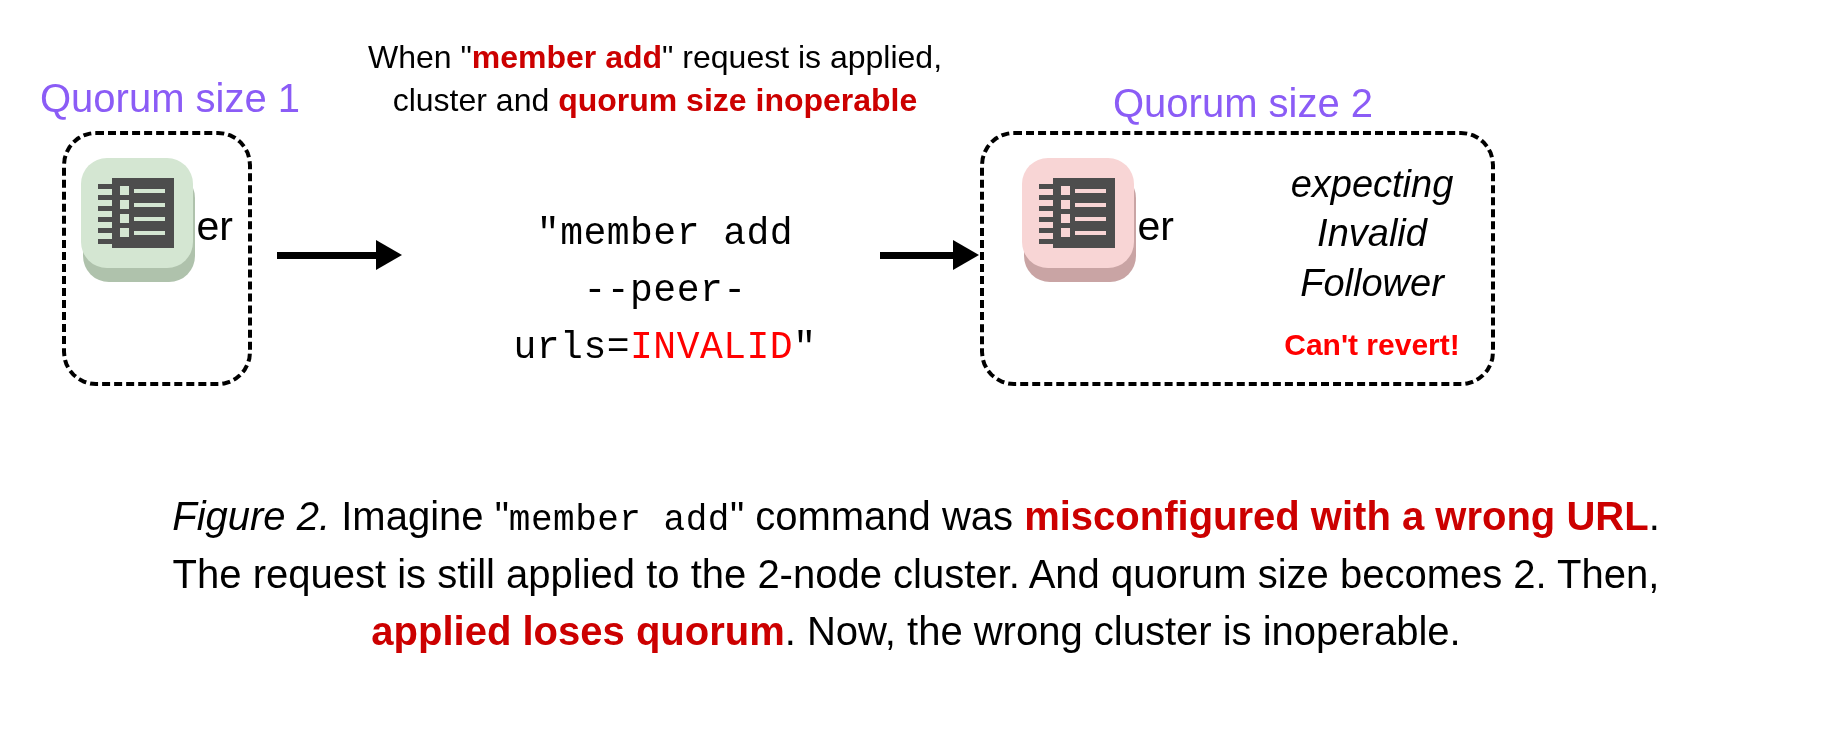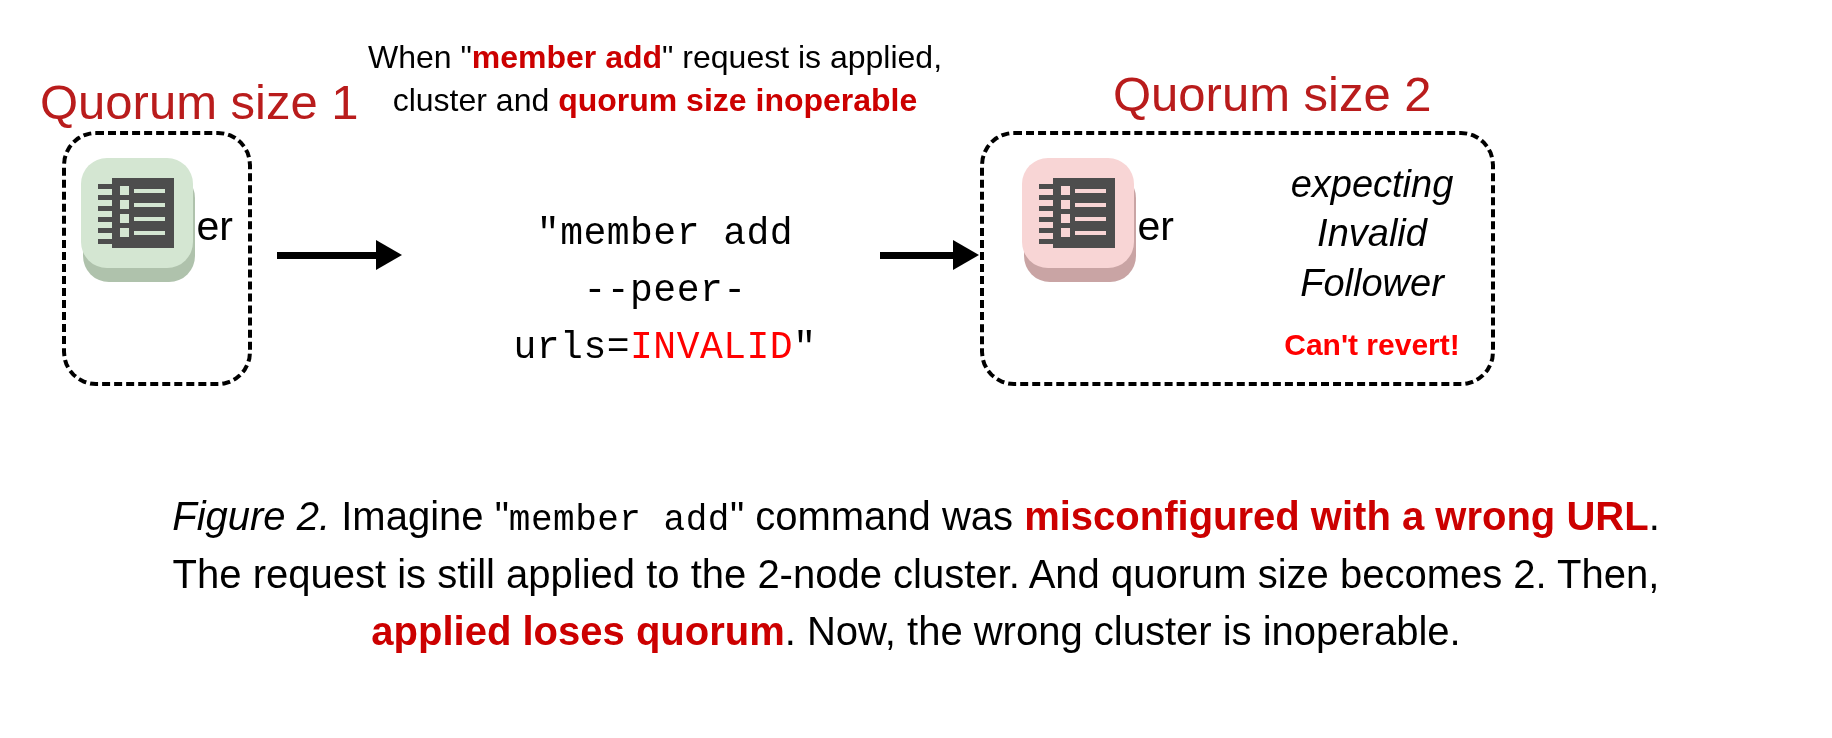--- a/index.html
+++ b/index.html
@@ -23,27 +23,27 @@
   .pure-red { color: #FF0000; }
   .italic   { font-style: italic; text-align: center; }
   .mono {
     font-family: "Liberation Mono", "DejaVu Sans Mono", monospace;
     letter-spacing: 0.5px;
   }
 
   
   .group-label {
     position: absolute;
-    font-size: 49px;
+    font-size: 40px;
     line-height: 1;
     white-space: nowrap;
-    color: #b91c1c;
+    color: #8b5cf6;
   }
   #label-quorum-left  { left: 40px;   top: 78px;  }
-  #label-quorum-right { left: 1113px; top: 70px;  }
+  #label-quorum-right { left: 1113px; top: 83px;  }
 
   
   .cluster-box {
     position: absolute;
     border: 4px dashed #000000;
     border-radius: 34px;
     background: transparent;
   }
   #cluster-left {
     left: 62px;  top: 131px;

